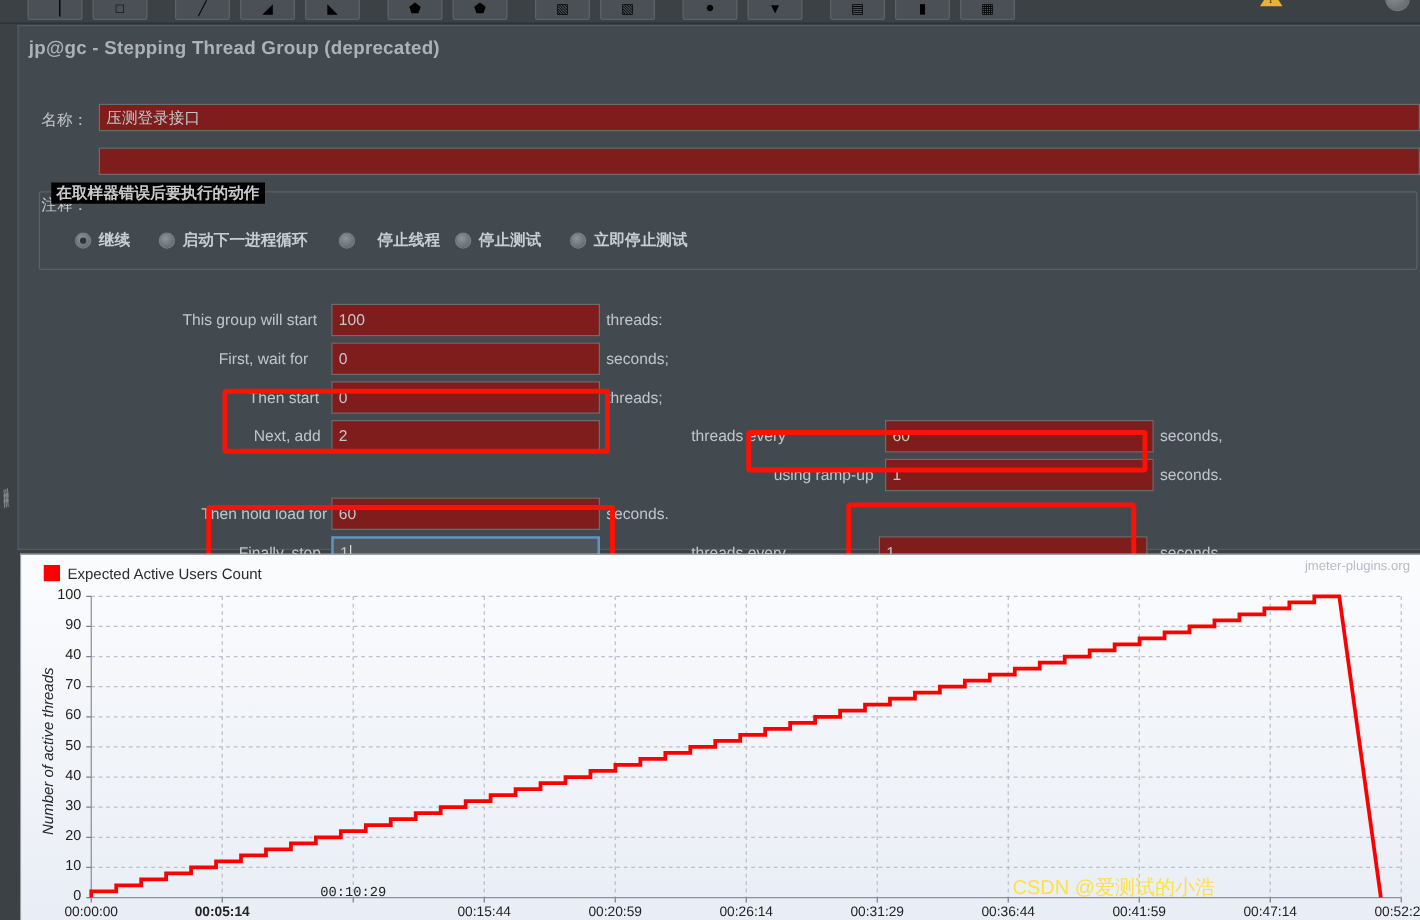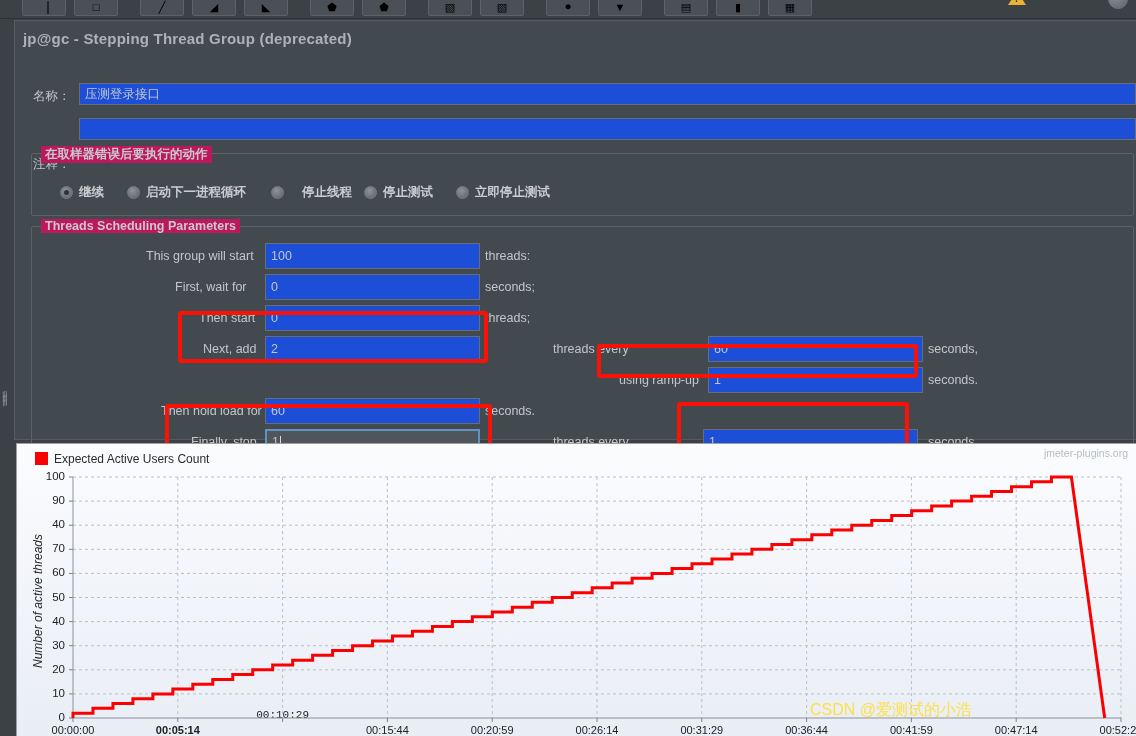--- a/index.html
+++ b/index.html
@@ -60,21 +60,21 @@
     color: #aeb2b6; font-size: 15px; font-weight: bold;
     letter-spacing: 0.2px;
   }
 
   .row-label {
     position: absolute;
     color: #c2c6ca; font-size: 12.5px;
   }
   .field {
     position: absolute;
-    background: #1d4ed8;
+    background: #7f1d1d;
     border: 1px solid #676d72;
     color: #c3c7cb;
     font-size: 12.5px;
     font-family: "Liberation Sans", "DejaVu Sans", sans-serif;
     padding: 0 5px;
     display: flex; align-items: center;
     outline: none;
   }
   .field.focused {
     border: 2px solid #5f93c4;
@@ -87,21 +87,21 @@
   }
 
   
   .groupbox {
     position: absolute;
     border: 1px solid #5b6267;
     border-radius: 2px;
   }
   .group-legend {
     position: absolute; top: -8px; left: 9px;
-    background: #be185d; padding: 0 4px;
+    background: #000000; padding: 0 4px;
     color: #c6cacd; font-size: 12.5px; font-weight: bold;
     white-space: nowrap;
   }
   .group-legend.cn { font-weight: bold; }
 
   
   .radio-wrap { position: absolute; display: flex; align-items: center; }
   .radio {
     width: 13px; height: 13px; border-radius: 50%;
     background: radial-gradient(circle at 40% 35%, #8f9499, #5a6065);
@@ -260,23 +260,20 @@
   </div>
   <div class="radio-wrap" style="left:349px; top:163px;">
     <span class="radio"></span>
     <span class="radio-label">停止测试</span>
   </div>
   <div class="radio-wrap" style="left:441px; top:163px;">
     <span class="radio"></span>
     <span class="radio-label">立即停止测试</span>
   </div>
 
-  <div class="groupbox" style="left:16px; top:205px; width:1103px; height:228px;">
-    <div class="group-legend">Threads Scheduling Parameters</div>
-  </div>
 
   <div class="row-label" style="left:131px; top:228px;">This group will start</div>
   <div class="field" style="left:250px; top:222px; width:215px; height:26px;">100</div>
   <div class="row-label" style="left:470px; top:228px;">threads:</div>
 
   <div class="row-label" style="left:160px; top:259px;">First, wait for</div>
   <div class="field" style="left:250px; top:253px; width:215px; height:26px;">0</div>
   <div class="row-label" style="left:470px; top:259px;">seconds;</div>
 
   <div class="row-label" style="left:184px; top:290px;">Then start</div>

